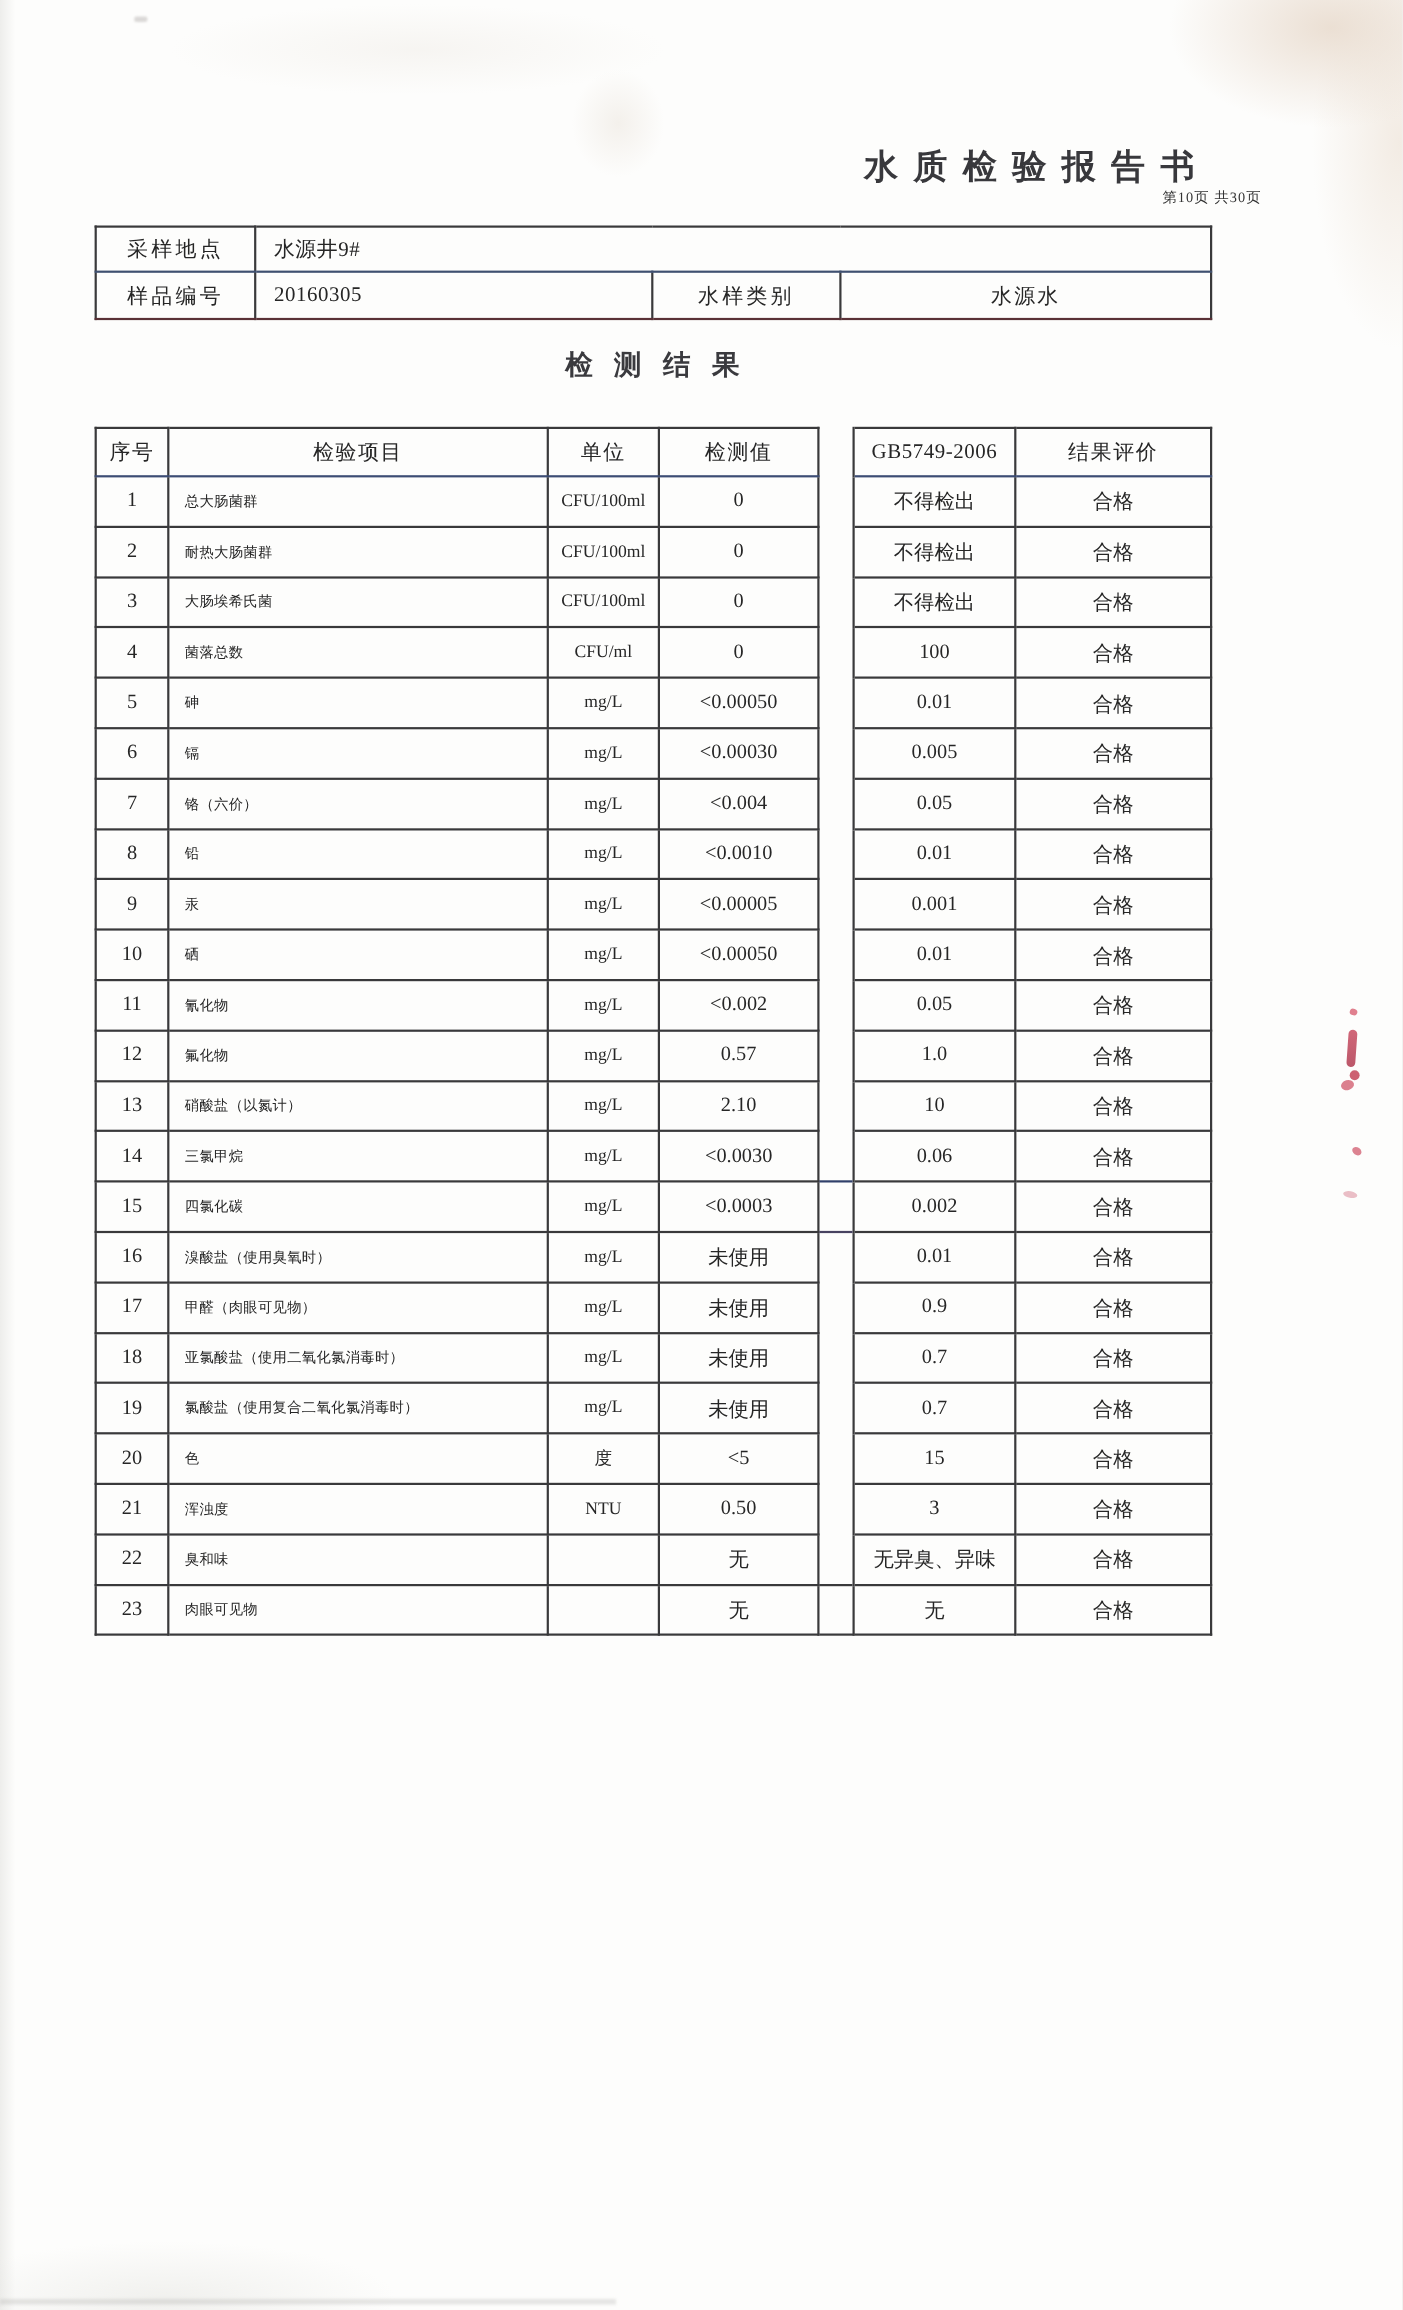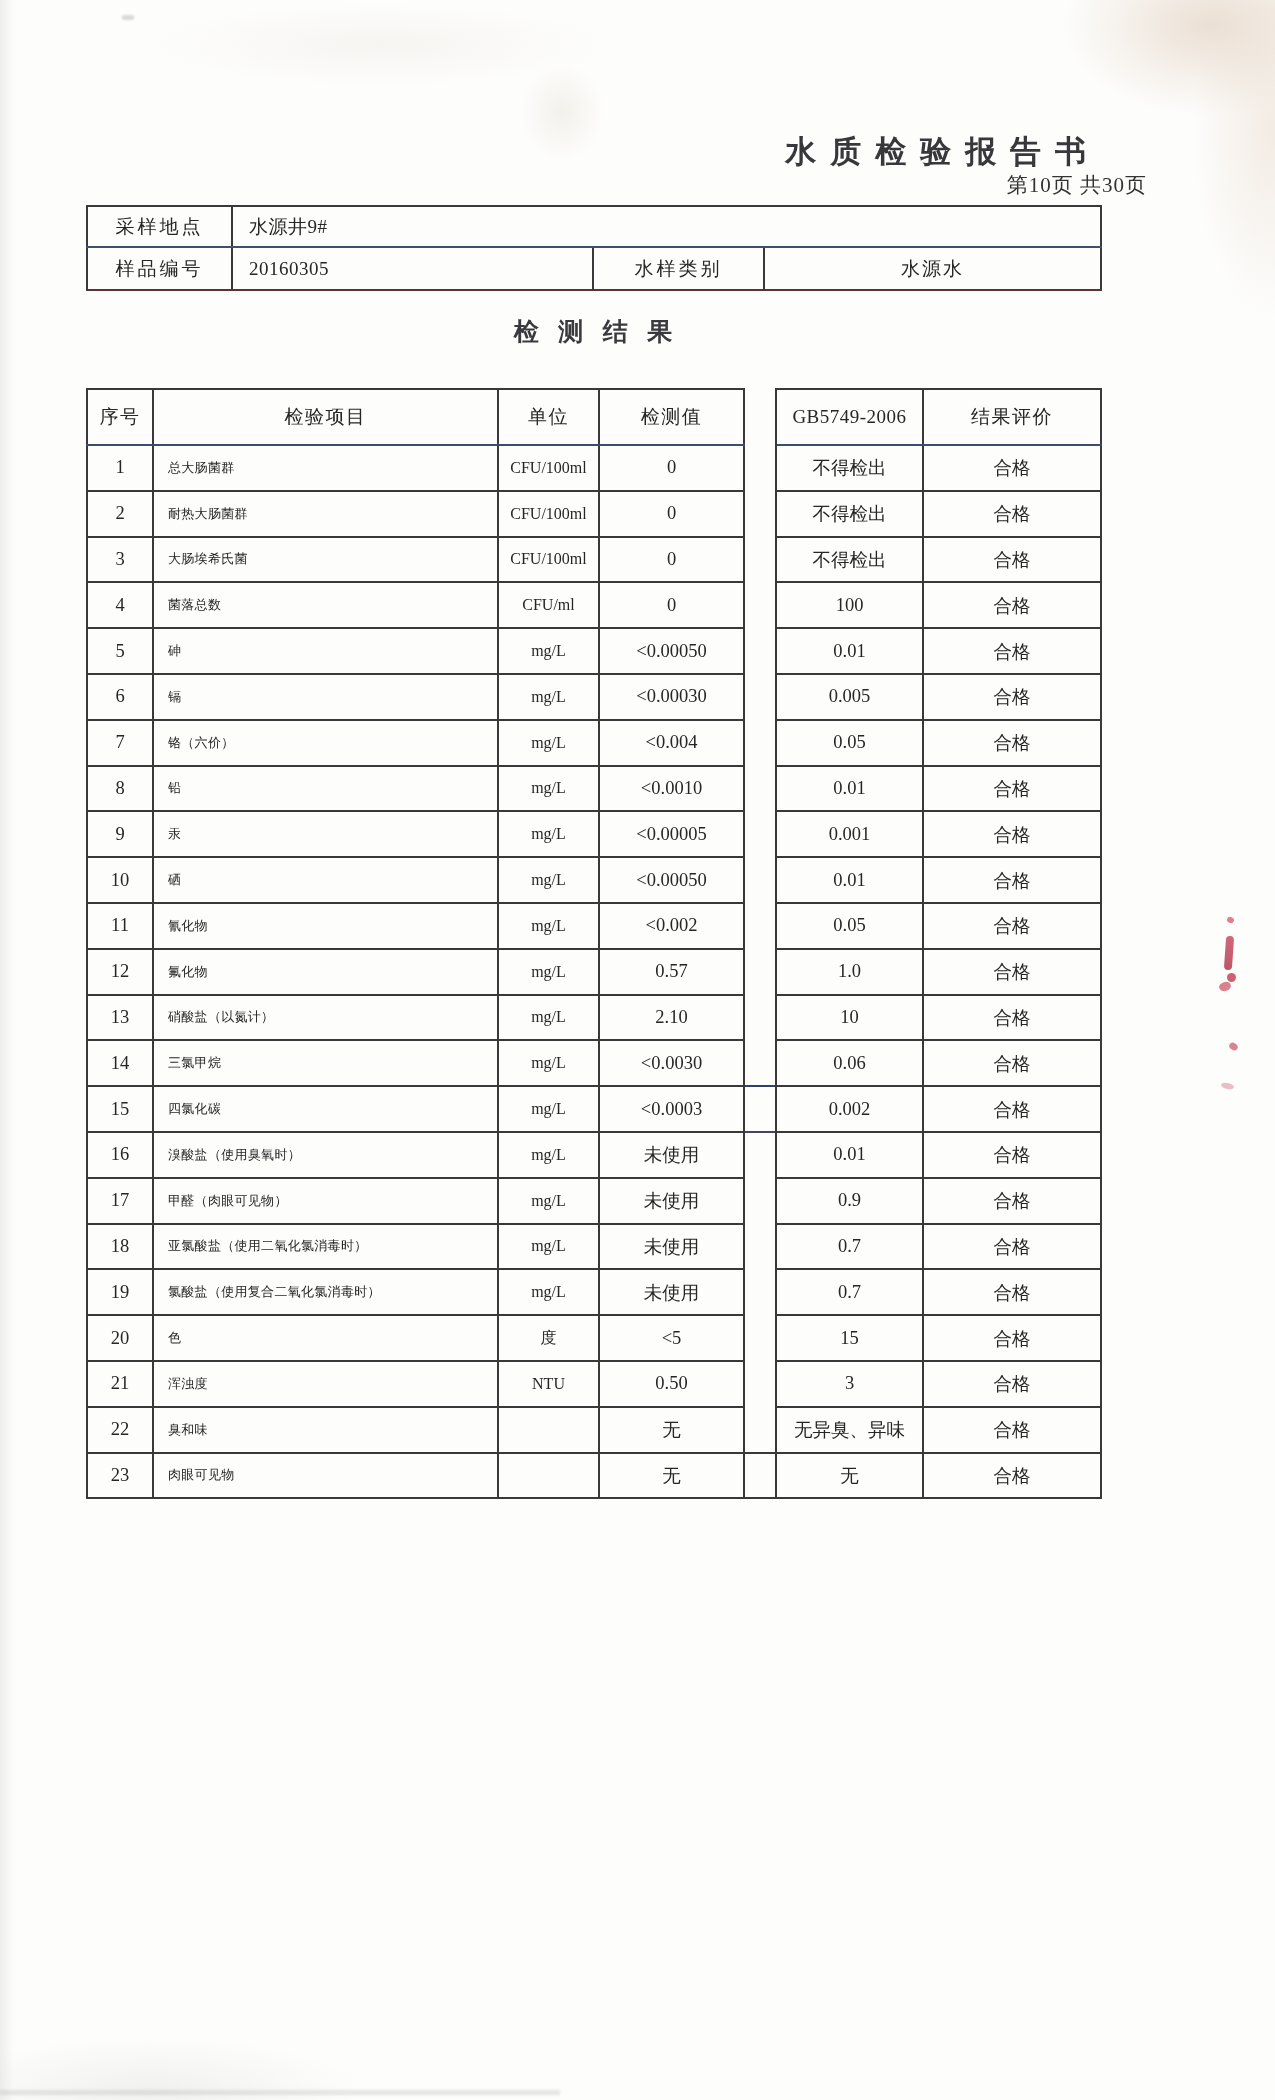--- a/index.html
+++ b/index.html
@@ -29,21 +29,21 @@
     font-size: 31px;
     font-weight: 600;
     letter-spacing: 0.45em;
     text-indent: 0.45em;
     color: #38383c;
     white-space: nowrap;
   }
   .page-indicator {
     position: absolute;
     top: 171px; right: 128px;
-    font-size: 21px;
+    font-size: 13px;
     letter-spacing: 1px;
     color: #333;
   }
   .section-title {
     position: absolute;
     top: 315px; left: 86px; width: 1014px;
     text-align: center;
     font-size: 25px;
     font-weight: 600;
     letter-spacing: 0.78em;
@@ -77,21 +77,21 @@
   .results {
     position: absolute;
     top: 388px; left: 86px; width: 1014px;
   }
   .results th, .results td {
     border: 2px solid #39393b;
     vertical-align: middle;
     text-align: center;
   }
   .results th {
-    height: 56px;
+    height: 44px;
     font-size: 19px;
     font-weight: 400;
     letter-spacing: 1.5px;
   }
   .results td { height: 45.8px; font-size: 18.5px; }
   .results td.c-item { text-align: left; padding-left: 14px; font-size: 13px; letter-spacing: 0.3px; }
   .results td.c-unit { font-size: 16px; letter-spacing: 0; }
   .results th.c-standard { letter-spacing: 0.5px; font-family: Liberation Serif, serif; }
 
   

